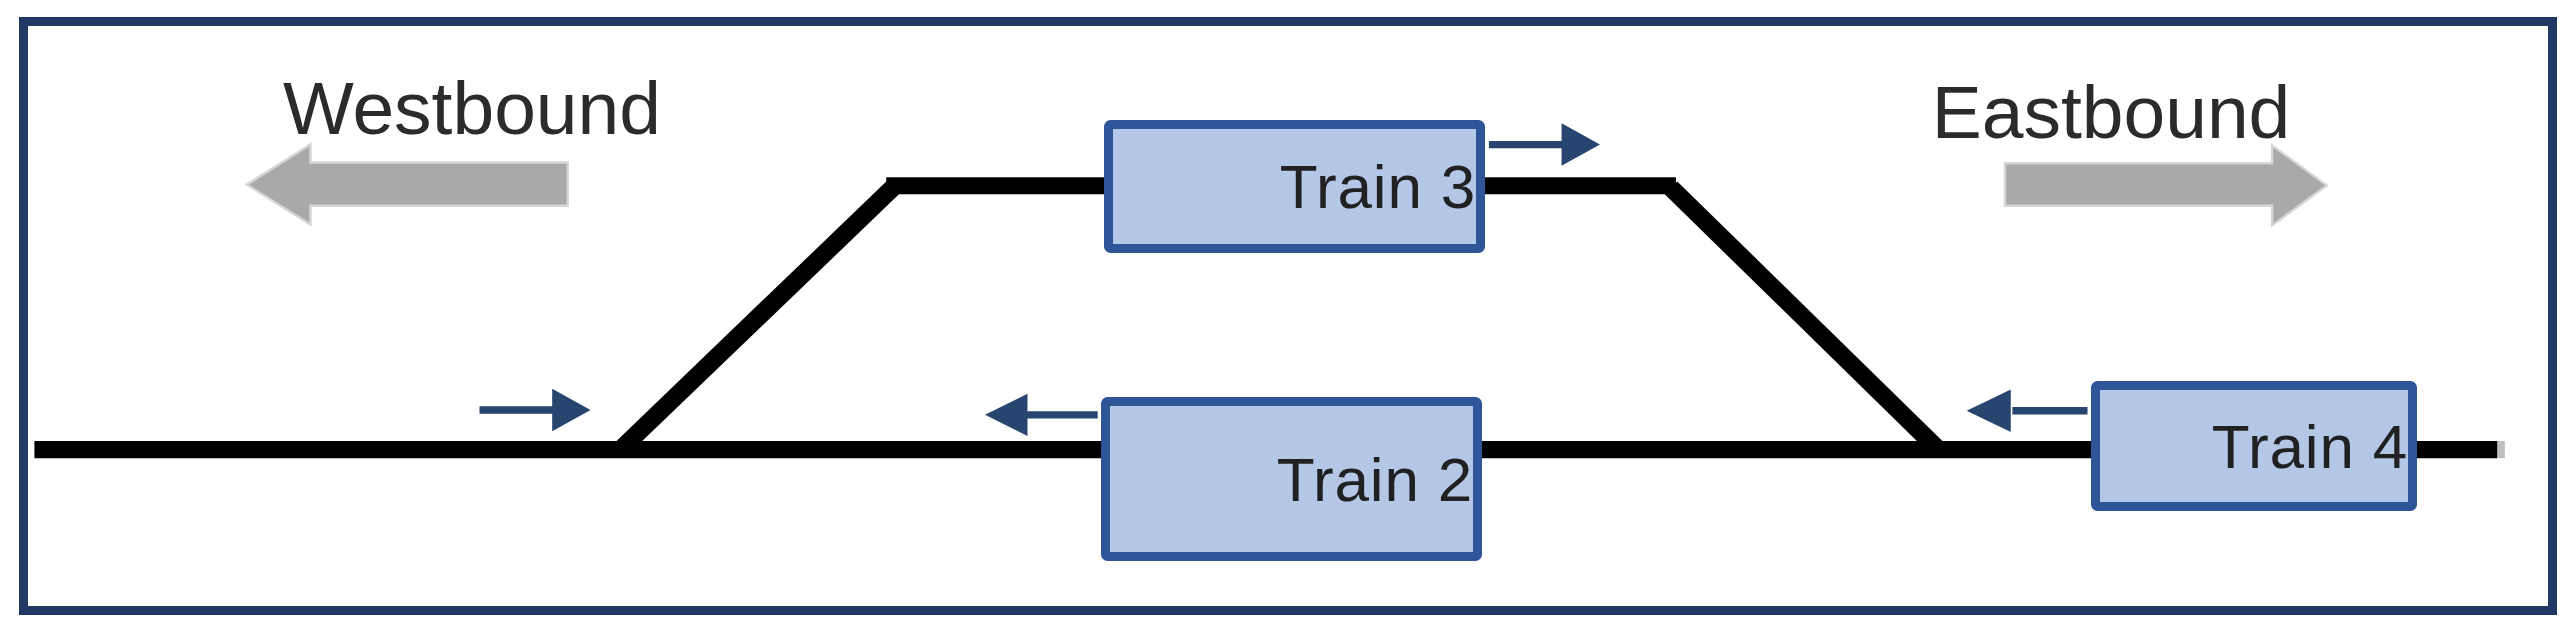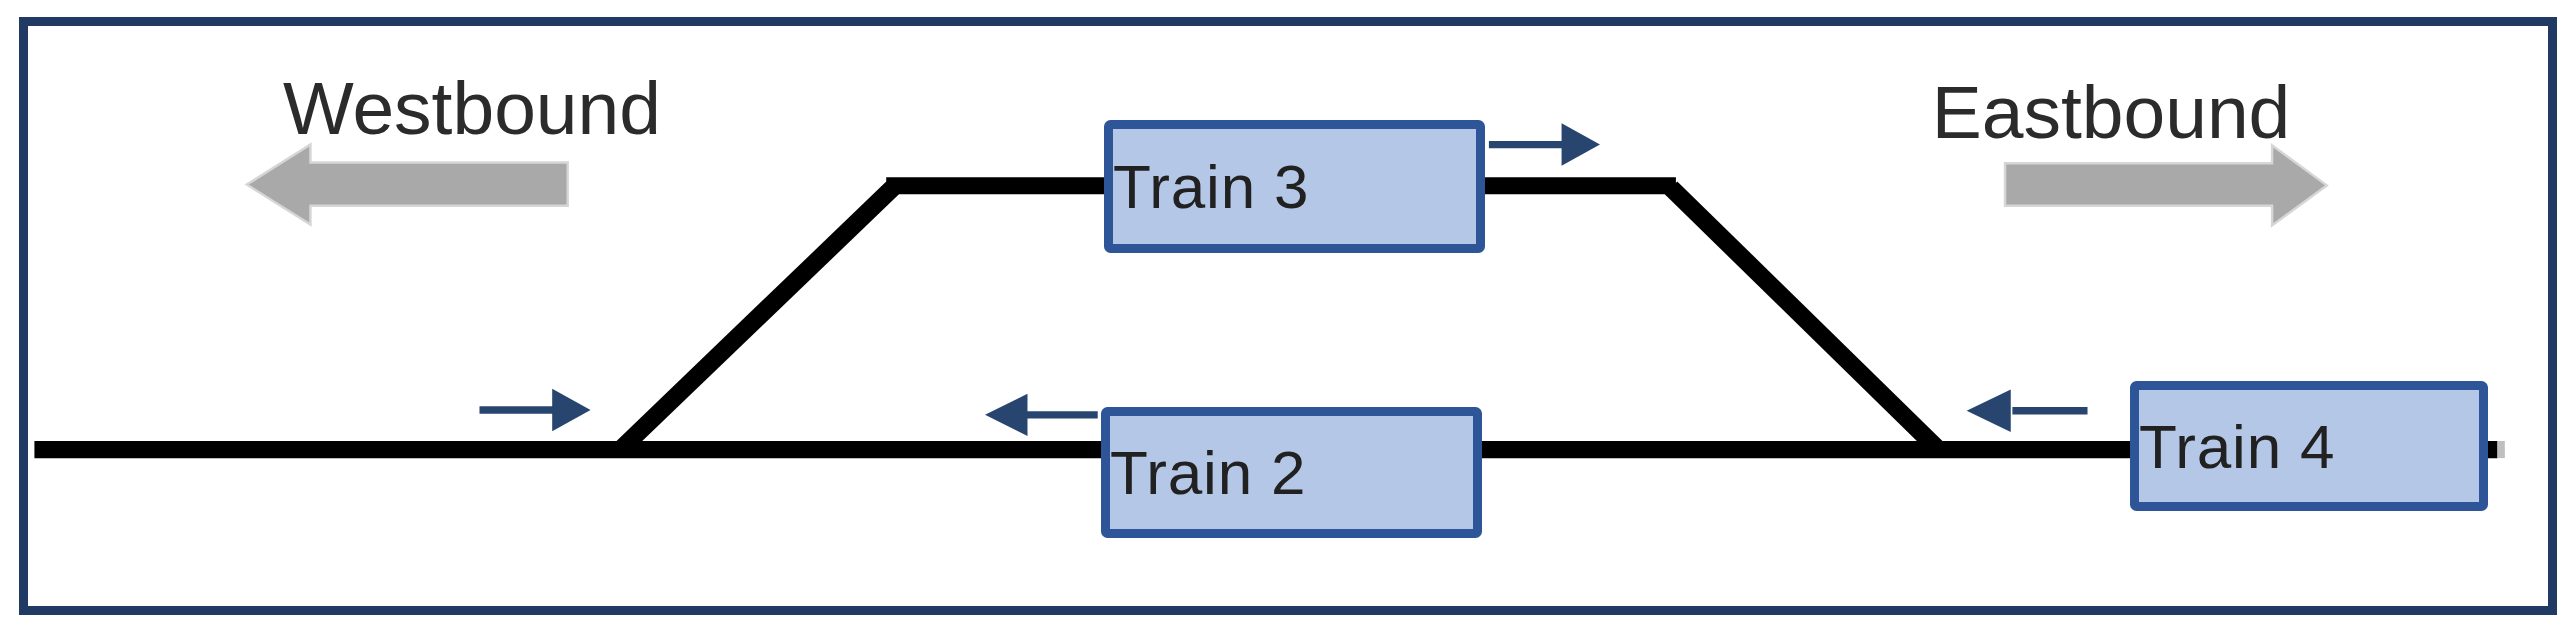--- a/index.html
+++ b/index.html
@@ -35,30 +35,30 @@
   }
   
   .train-box {
     position: absolute;
     box-sizing: border-box;
     background: #B4C7E7;
     border: 9.8px solid #2E5597;
     border-radius: 6.5px;
     display: flex;
     align-items: center;
-    justify-content: flex-start;
+    justify-content: flex-end;
     font-size: 62px;
     color: #212121;
     z-index: 2;
     letter-spacing: 0.8px;
   }
   #train-1-box { left: 96px;  top: 385px; width: 381px; height: 136px; }
-  #train-2-box { left: 1101px; top: 407px; width: 381px; height: 131px; }
+  #train-2-box { left: 1101px; top: 397px; width: 381px; height: 164px; }
   #train-3-box { left: 1104px; top: 120px; width: 381px; height: 133px; }
-  #train-4-box { left: 2091px; top: 381px; width: 358px; height: 130px; margin-left: 39px; }
+  #train-4-box { left: 2091px; top: 381px; width: 326px; height: 130px; }
   
   .direction-label {
     position: absolute;
     text-align: center;
     font-size: 75px;
     color: #2b2b2b;
     z-index: 2;
     white-space: nowrap;
   }
   #westbound-label { left: 276px;  top: 65px; width: 392px; }

